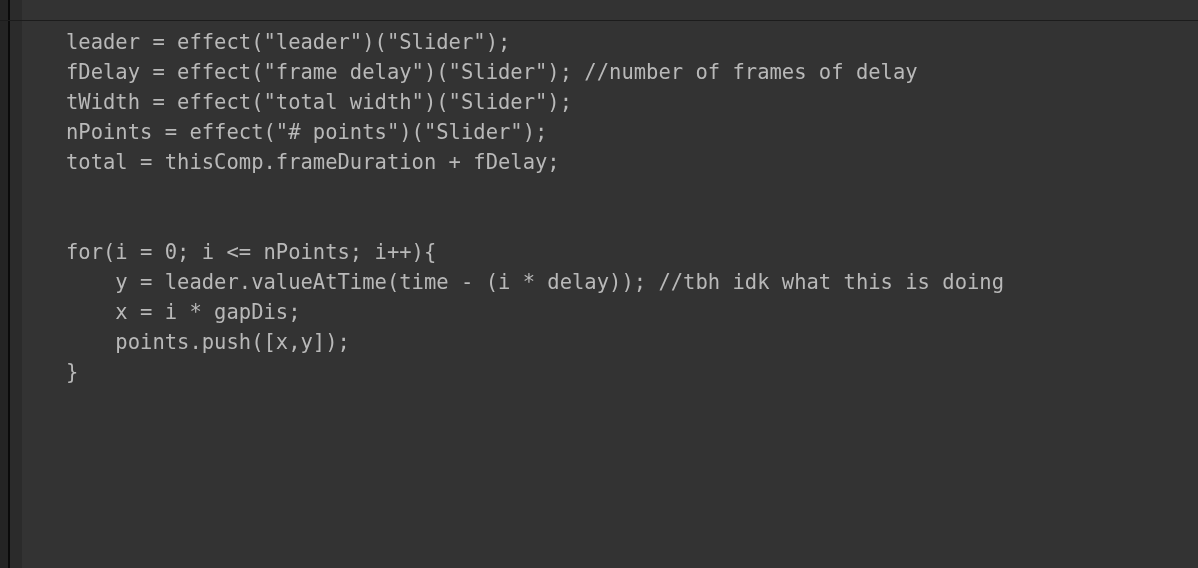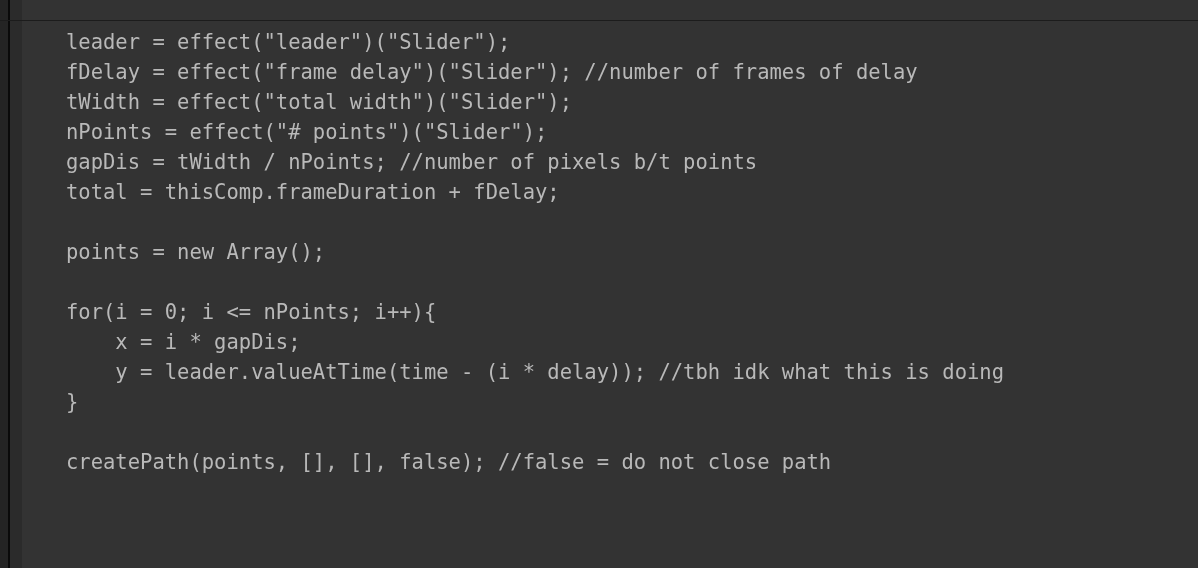--- a/index.html
+++ b/index.html
@@ -110,27 +110,25 @@
   <div class="editor-row">
     <div class="gutter-outer-b"></div>
     <div class="gutter-rule-b"></div>
     <div class="gutter-inner-b"></div>
 
     <div class="code-pane">
       <div class="code-line">leader = effect("leader")("Slider");</div>
       <div class="code-line">fDelay = effect("frame delay")("Slider"); //number of frames of delay</div>
       <div class="code-line">tWidth = effect("total width")("Slider");</div>
       <div class="code-line">nPoints = effect("# points")("Slider");</div>
-      <div class="code-line">gapDis = tWidth / nPoints; //number of pixels b/t points</div>
       <div class="code-line">total = thisComp.frameDuration + fDelay;</div>
       <div class="code-line blank"></div>
-      <div class="code-line">points = new Array();</div>
       <div class="code-line blank"></div>
       <div class="code-line">for(i = 0; i &lt;= nPoints; i++){</div>
+      <div class="code-line">    y = leader.valueAtTime(time - (i * delay)); //tbh idk what this is doing</div>
       <div class="code-line">    x = i * gapDis;</div>
-      <div class="code-line">    y = leader.valueAtTime(time - (i * delay)); //tbh idk what this is doing</div>
+      <div class="code-line">    points.push([x,y]);</div>
       <div class="code-line">}</div>
       <div class="code-line blank"></div>
-      <div class="code-line">createPath(points, [], [], false); //false = do not close path</div>
     </div>
   </div>
 
 </div>
 
 </body></html>

